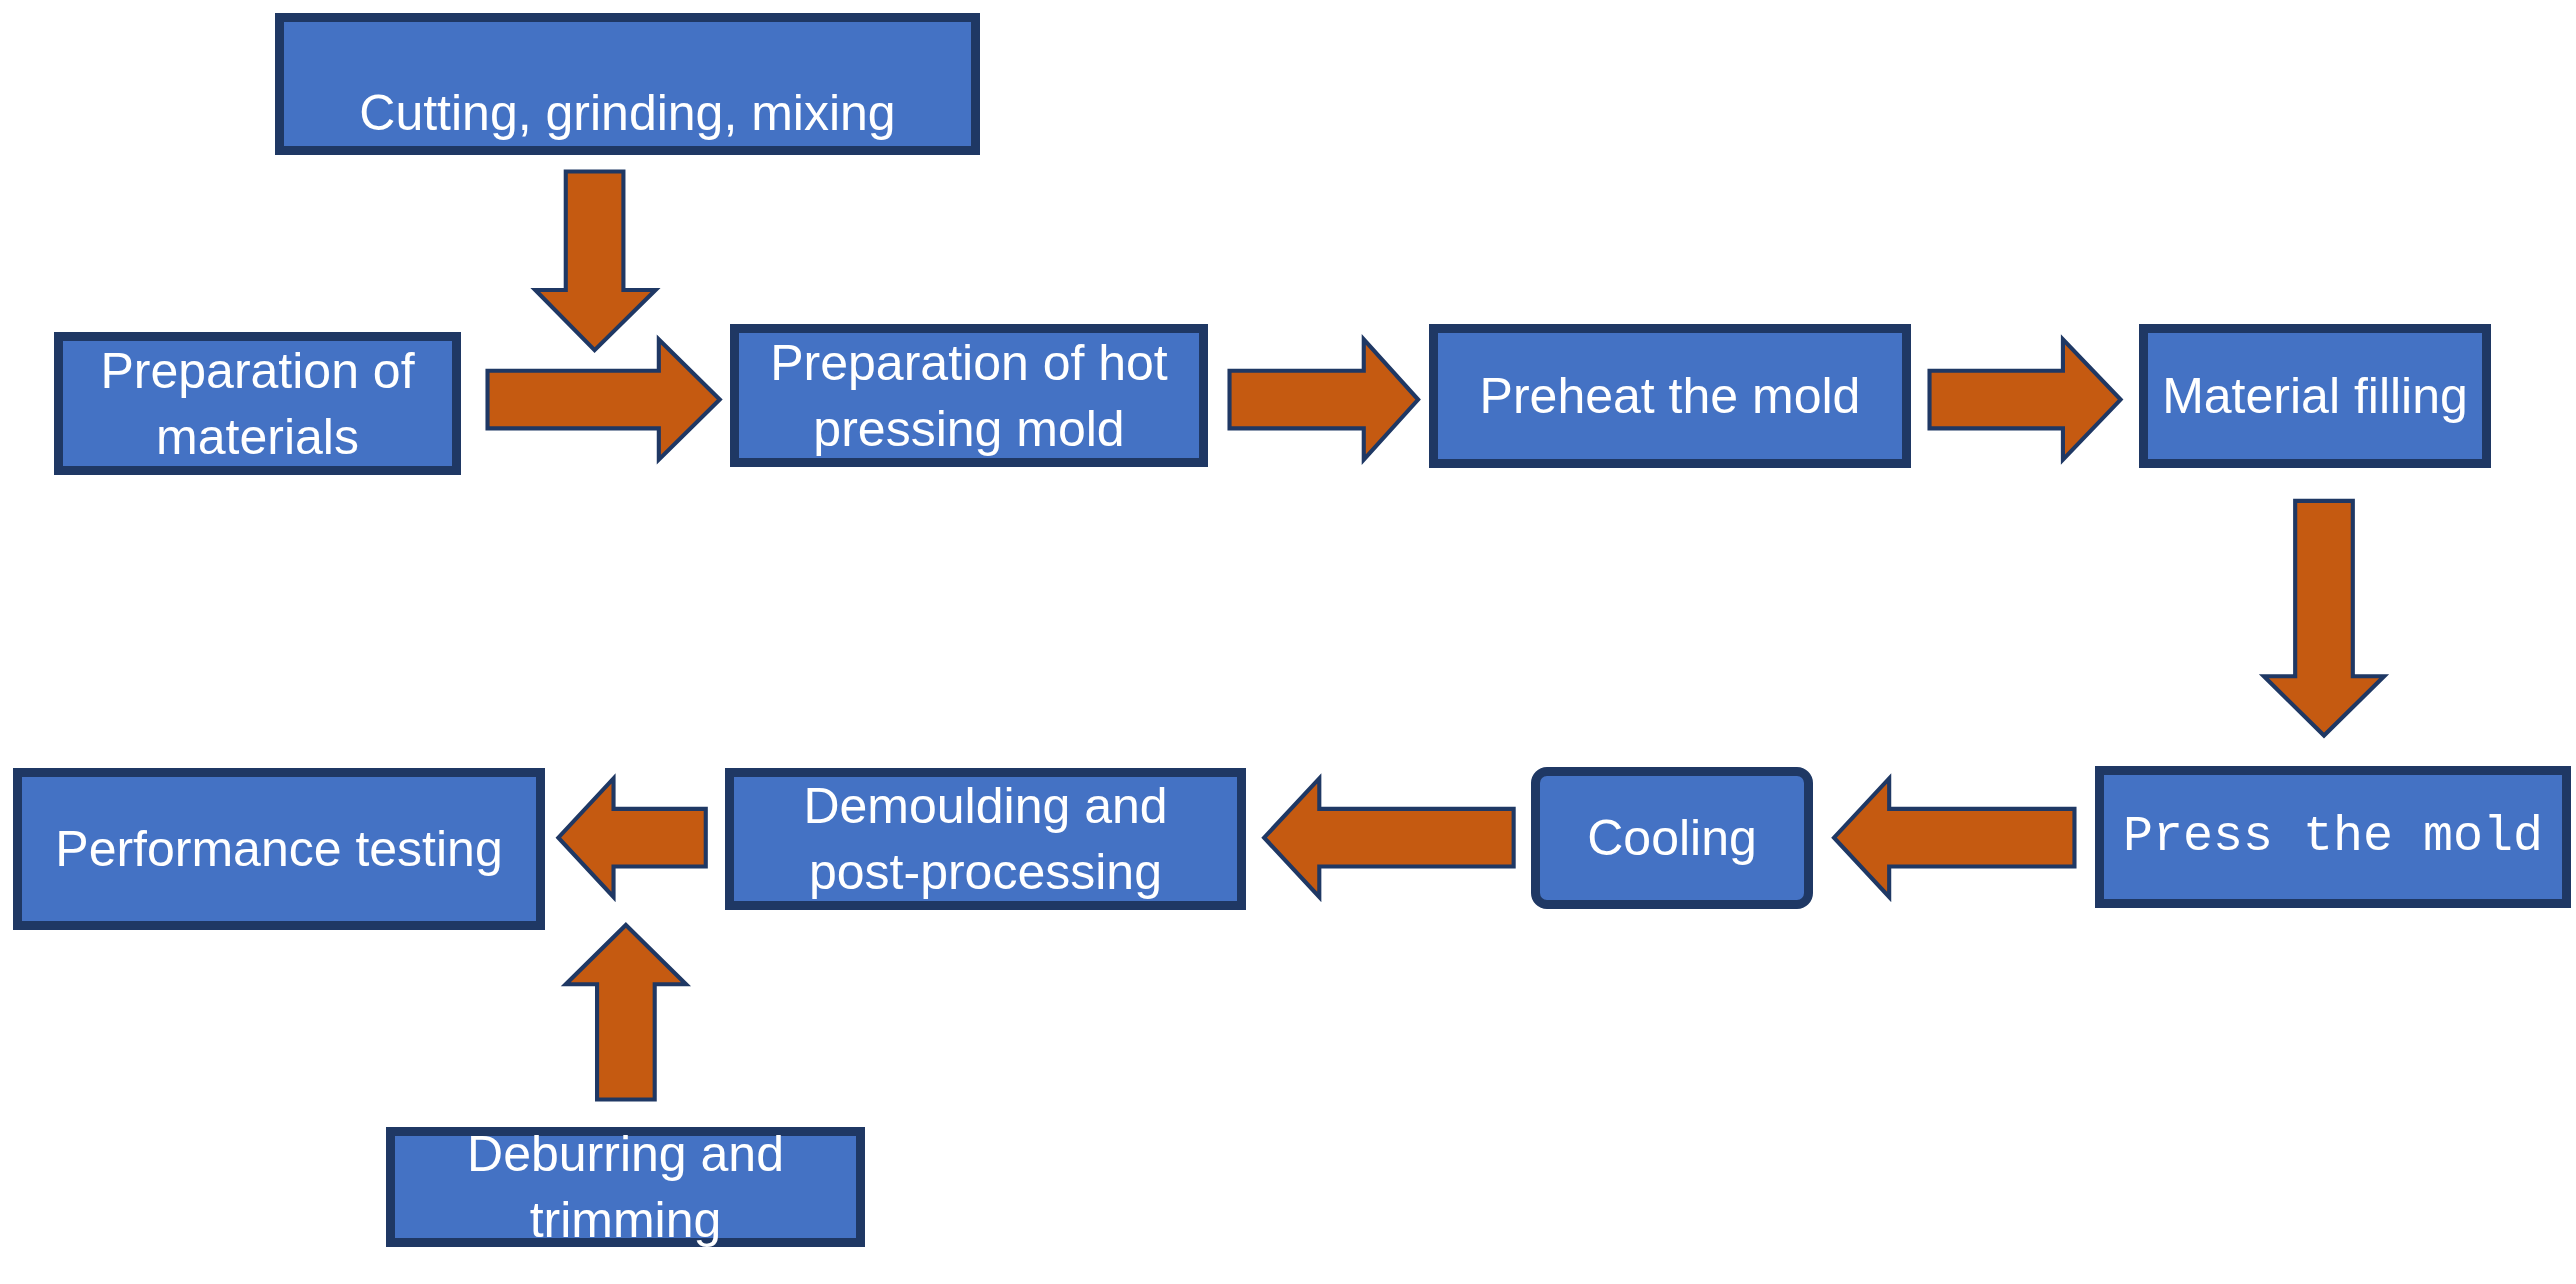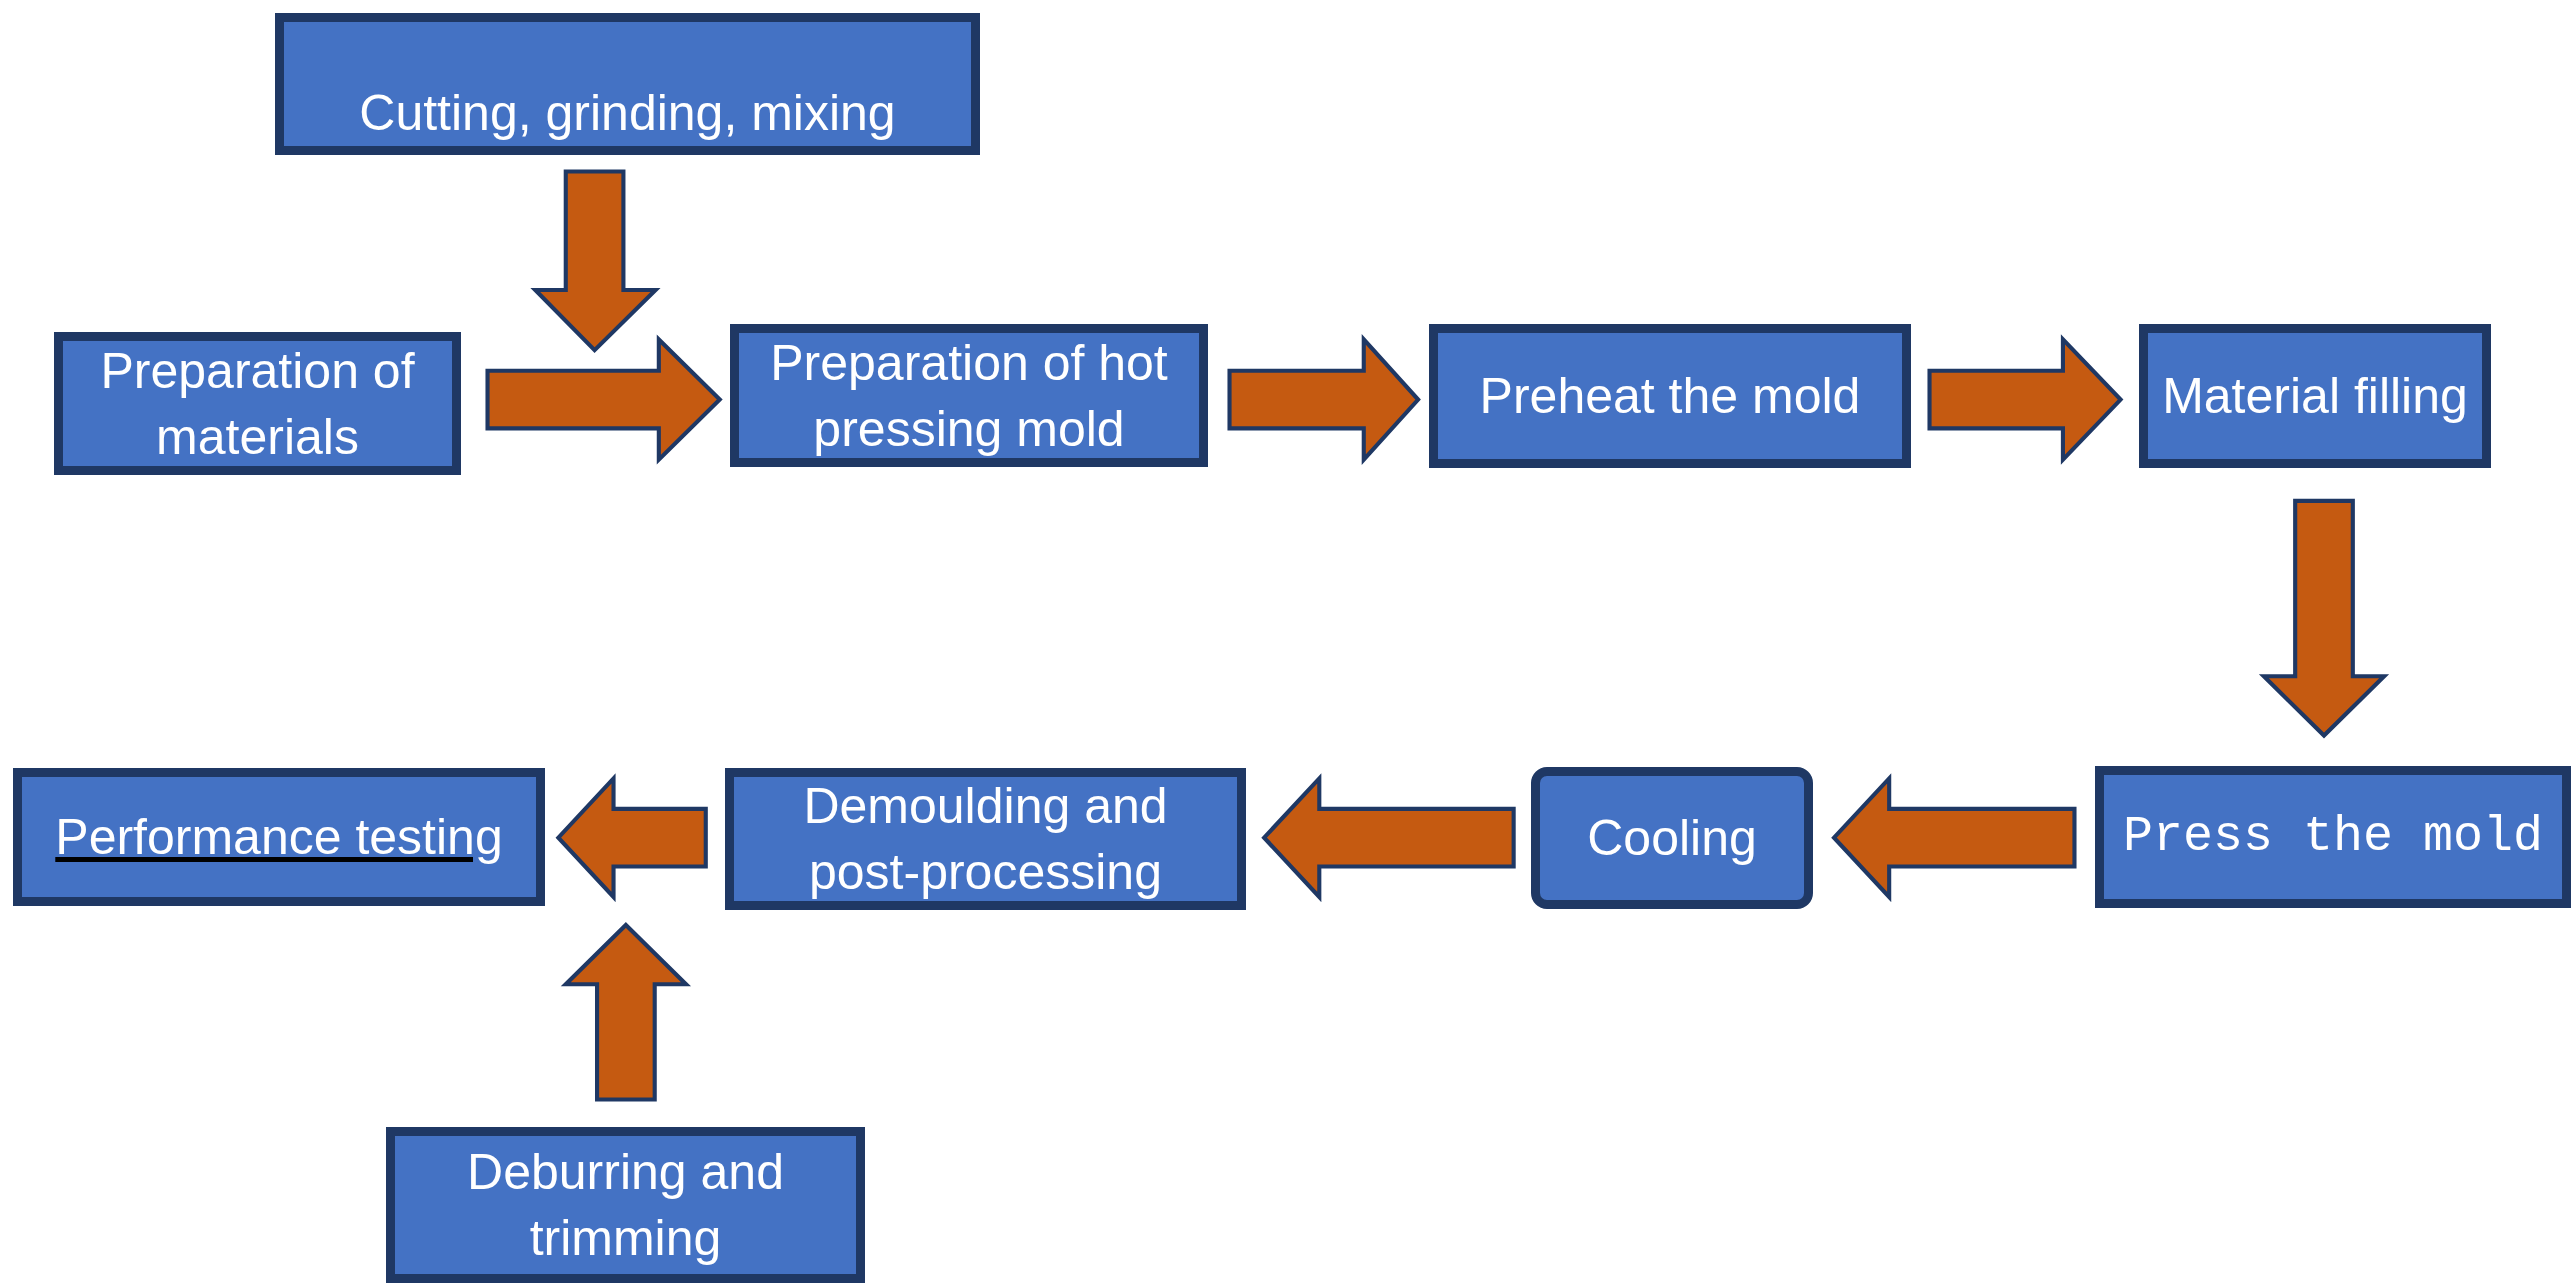--- a/index.html
+++ b/index.html
@@ -91,23 +91,23 @@
 
   <div class="node" style="left:1531px; top:767px; width:282px; height:142px;border-radius:16px;">
     <span class="node-label">Cooling</span>
   </div>
 
   <div class="node" style="left:725px; top:768px; width:521px; height:142px;">
     <span class="node-label">Demoulding and
 post-processing</span>
   </div>
 
-  <div class="node" style="left:13px; top:768px; width:532px; height:138px;text-decoration:underline;">
+  <div class="node" style="left:13px; top:768px; width:532px; height:162px;">
     <span class="node-label">Performance testing</span>
   </div>
 
-  <div class="node" style="left:386px; top:1127px; width:479px; height:156px;">
+  <div class="node" style="left:386px; top:1127px; width:479px; height:120px;">
     <span class="node-label">Deburring and
 trimming</span>
   </div>
 
 </div>
 
 
 </body></html>

